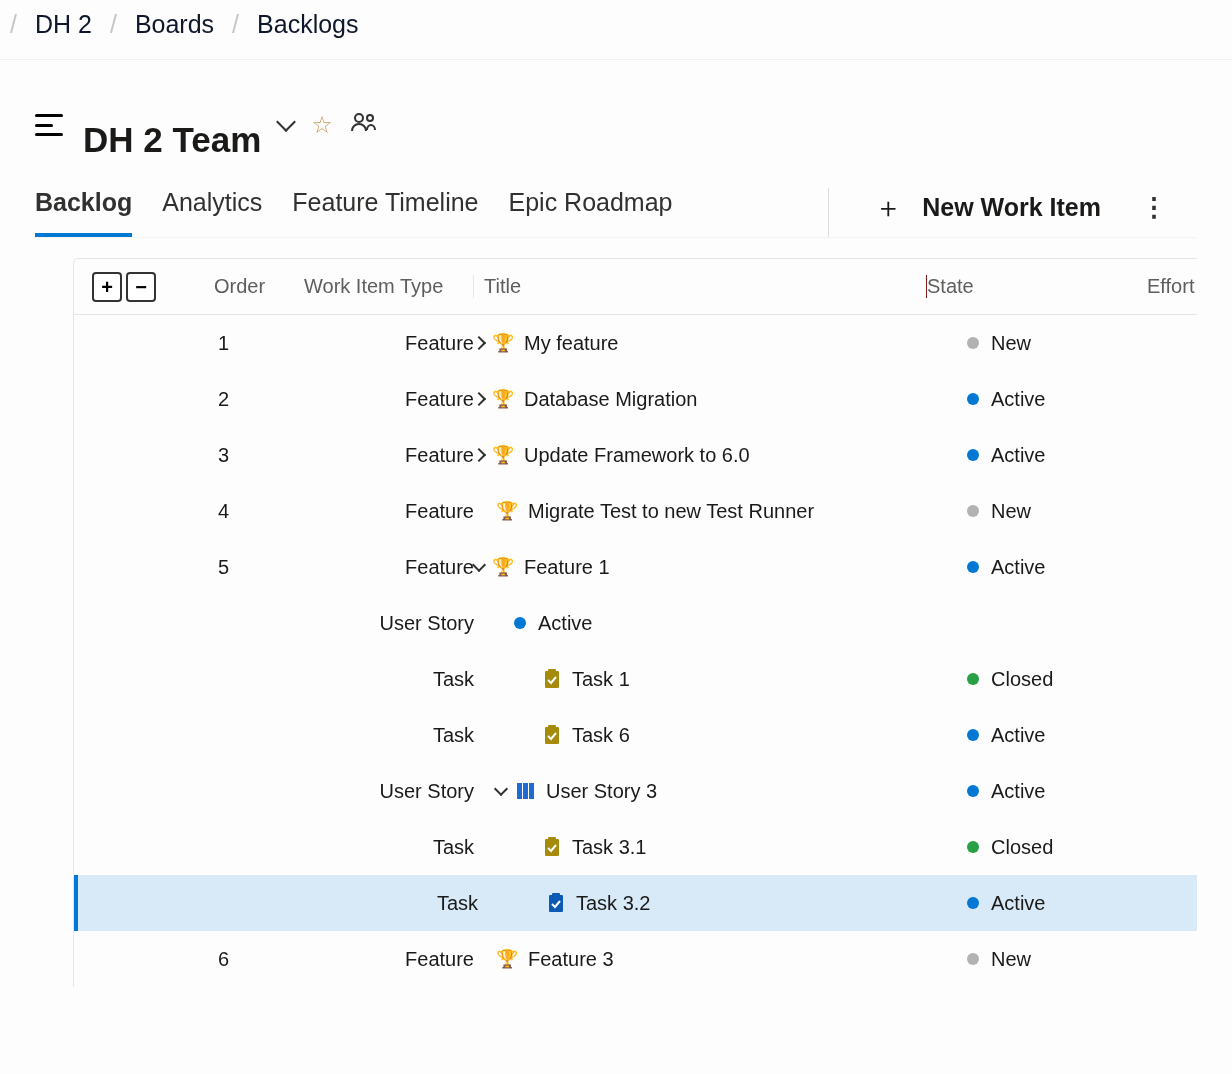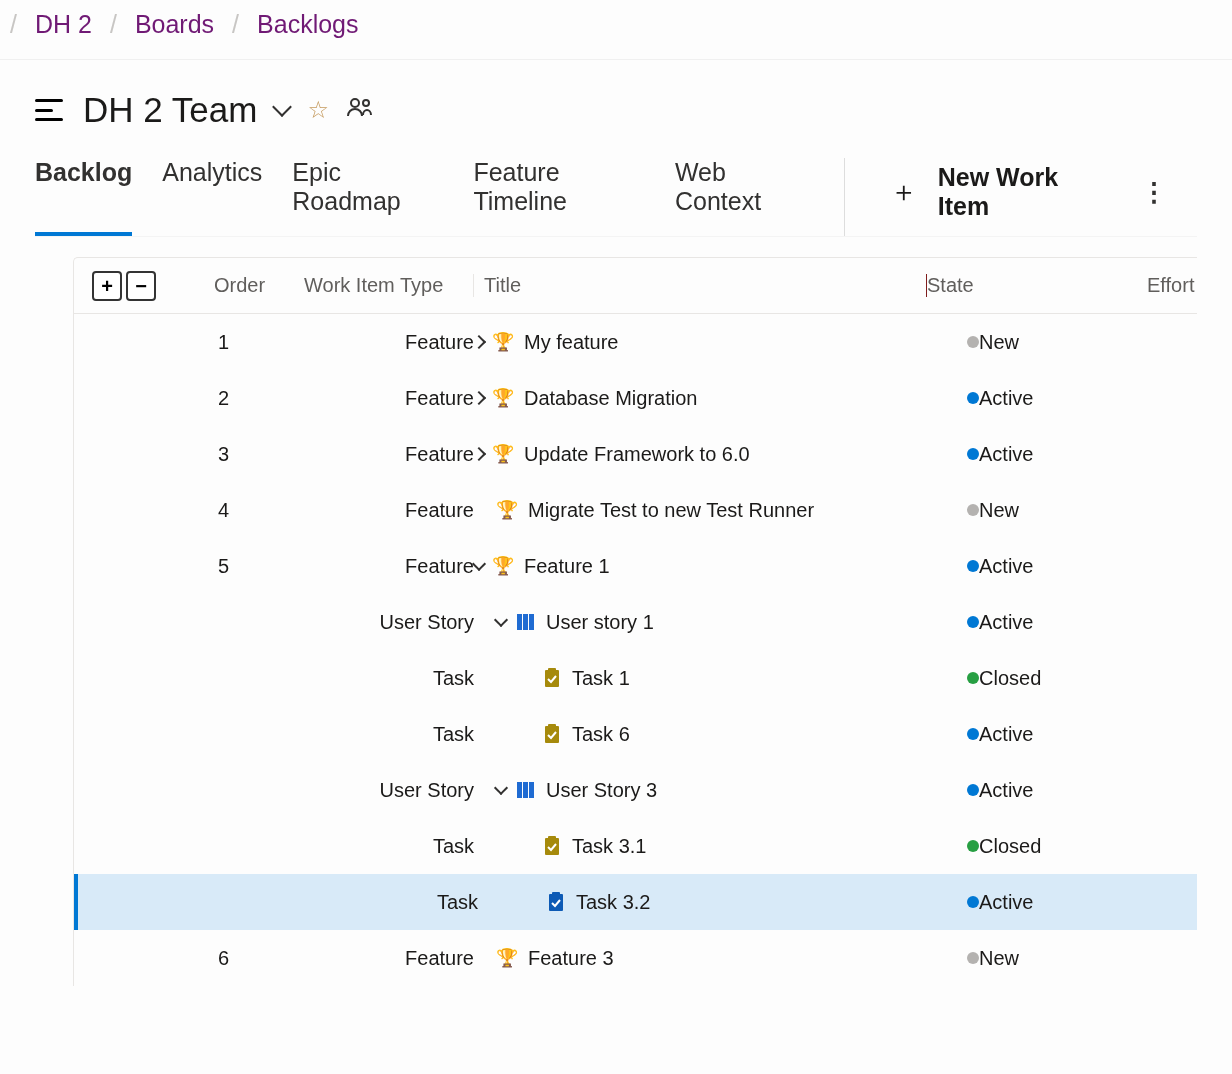--- a/index.html
+++ b/index.html
@@ -15,21 +15,21 @@
     .breadcrumb {
       display: flex;
       align-items: center;
       padding: 10px 10px 20px 10px;
       border-bottom: 1px solid #f0f0f0;
       font-size: 25px;
       color: #605e5c;
       gap: 18px;
     }
     .breadcrumb .sep { color: #c8c6c4; font-weight: 300;}
-    .breadcrumb a { color: #701a75; text-decoration: none; }
+    .breadcrumb a { color: #0f172a; text-decoration: none; }
 
     
     .header {
       padding: 30px 35px 0 35px;
     }
     .title-row {
       display: flex;
       align-items: center;
       gap: 18px;
       margin-bottom: 28px;
@@ -37,21 +37,21 @@
     .hamburger-icon {
       width: 28px; height: 22px;
       display: flex; flex-direction: column; justify-content: space-between;
       margin-right: 2px;
     }
     .hamburger-icon span { height: 3px; background: #000; border-radius: 2px; }
     .hamburger-icon span:nth-child(1){ width: 100%; }
     .hamburger-icon span:nth-child(2){ width: 65%; }
     .hamburger-icon span:nth-child(3){ width: 100%; }
 
-    .page-title { font-size: 35px; font-weight: 400; color: #1b1a19;}
+    .page-title { font-size: 35px; font-weight: 700; color: #1b1a19; margin-top: 30px;}
     .chevron-down {
       display: inline-block;
       width: 14px; height: 14px;
       border-right: 2px solid #323130; border-bottom: 2px solid #323130;
       transform: rotate(45deg);
       margin-top: -6px;
     }
     .star-icon { font-size: 24px; color: #c59b5f; }
     .people-icon { font-size: 22px; color: #323130; }
 
@@ -133,21 +133,21 @@
       color: #1b1a19;
     }
     .row.selected {
       background: #d8eaf8;
       border-left: 4px solid #0078d4;
     }
     .row .gutter { width: 140px; text-align: right; padding-right: 36px;}
     .row .c-order { width: 90px; text-align: left; padding-left:4px;}
     .row .c-type  { width: 170px; text-align: right; }
     .row .c-title { flex: 1; display: flex; align-items: center; gap: 10px;}
-    .row .c-state { width: 210px; display: flex; align-items: center; justify-content: flex-start; padding-left: 40px;}
+    .row .c-state { width: 210px; display: flex; align-items: center; gap: 12px; justify-content: flex-start; padding-left: 40px;}
     .row .c-effort{ width: 60px;}
 
     .caret {
       width: 10px; height: 10px;
       border-right: 2px solid #323130;
       border-bottom: 2px solid #323130;
       display: inline-block;
       flex-shrink: 0;
     }
     .caret.collapsed { transform: rotate(-45deg); }
@@ -204,23 +204,22 @@
         <circle cx="19" cy="6" r="3" fill="none" stroke="#323130" stroke-width="2"></circle>
         <path d="M16 18c0-3 2-5 4-5s4 2 4 5" fill="none" stroke="#323130" stroke-width="2"></path>
       </svg>
     </span>
   </div>
 
   <div class="tabs-row">
     <div class="tabs" id="tabs">
         <div class="tab active">Backlog</div>
         <div class="tab">Analytics</div>
+        <div class="tab">Feature Timeline</div>
         <div class="tab">Epic Roadmap</div>
-        <div class="tab">Feature Timeline</div>
-        <div class="tab">Web Context</div>
       </div>
     <div class="tabs-right">
       <div class="new-work">
         <span class="plus-icon">＋</span>
         <span>New Work Item</span>
       </div>
       <span class="more-icon">⋮</span>
     </div>
   </div>
 
@@ -309,31 +308,20 @@
           <div class="c-state">
             <span class="state-dot dot-active"></span>
             <span>Active</span>
           </div>
           <div class="c-effort"></div>
         </div>
         <div class="row">
           <div class="gutter"></div>
           <div class="c-order"></div>
           <div class="c-type">User Story</div>
-          <div class="c-title indent-1">
-            <span class="caret expanded"></span>
-            <span class="wi-icon wi-story">
-              <svg width="20" height="18" viewBox="0 0 20 18">
-                <rect x="1" y="1" width="5" height="16" fill="#1f6bd2"></rect>
-                <rect x="7" y="1" width="5" height="16" fill="#1f6bd2"></rect>
-                <rect x="13" y="1" width="5" height="16" fill="#1f6bd2"></rect>
-              </svg>
-            </span>
-            <span>User story 1</span>
-          </div>
           <div class="c-state">
             <span class="state-dot dot-active"></span>
             <span>Active</span>
           </div>
           <div class="c-effort"></div>
         </div>
         <div class="row">
           <div class="gutter"></div>
           <div class="c-order"></div>
           <div class="c-type">Task</div>

